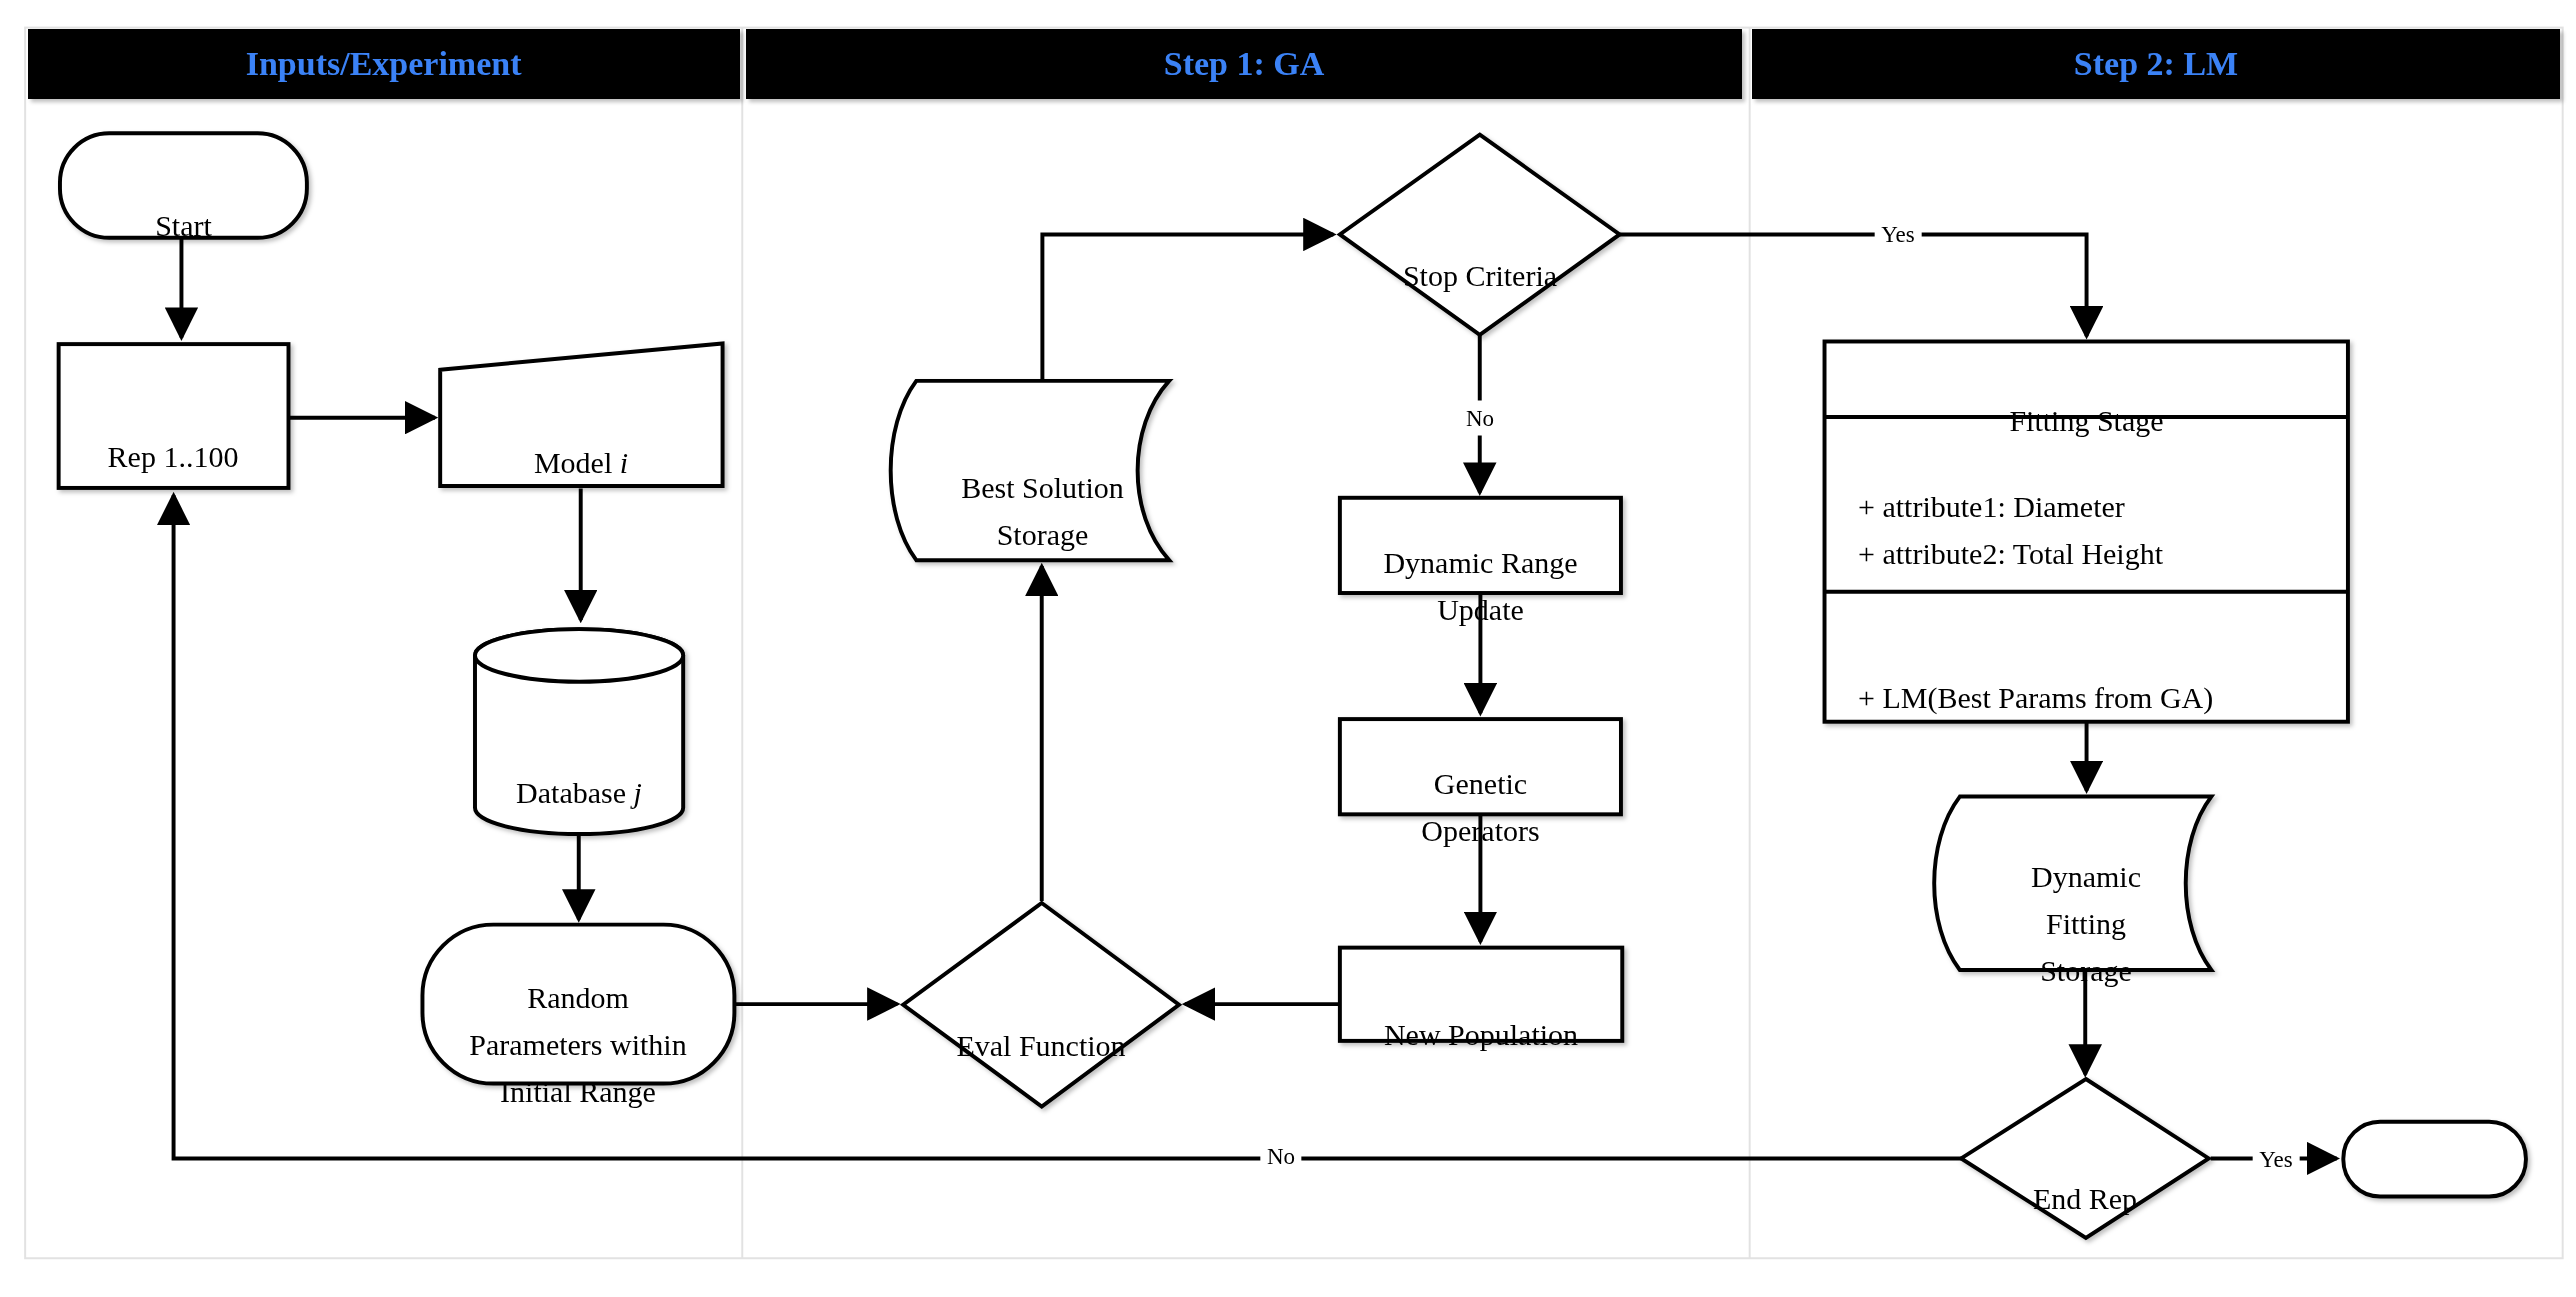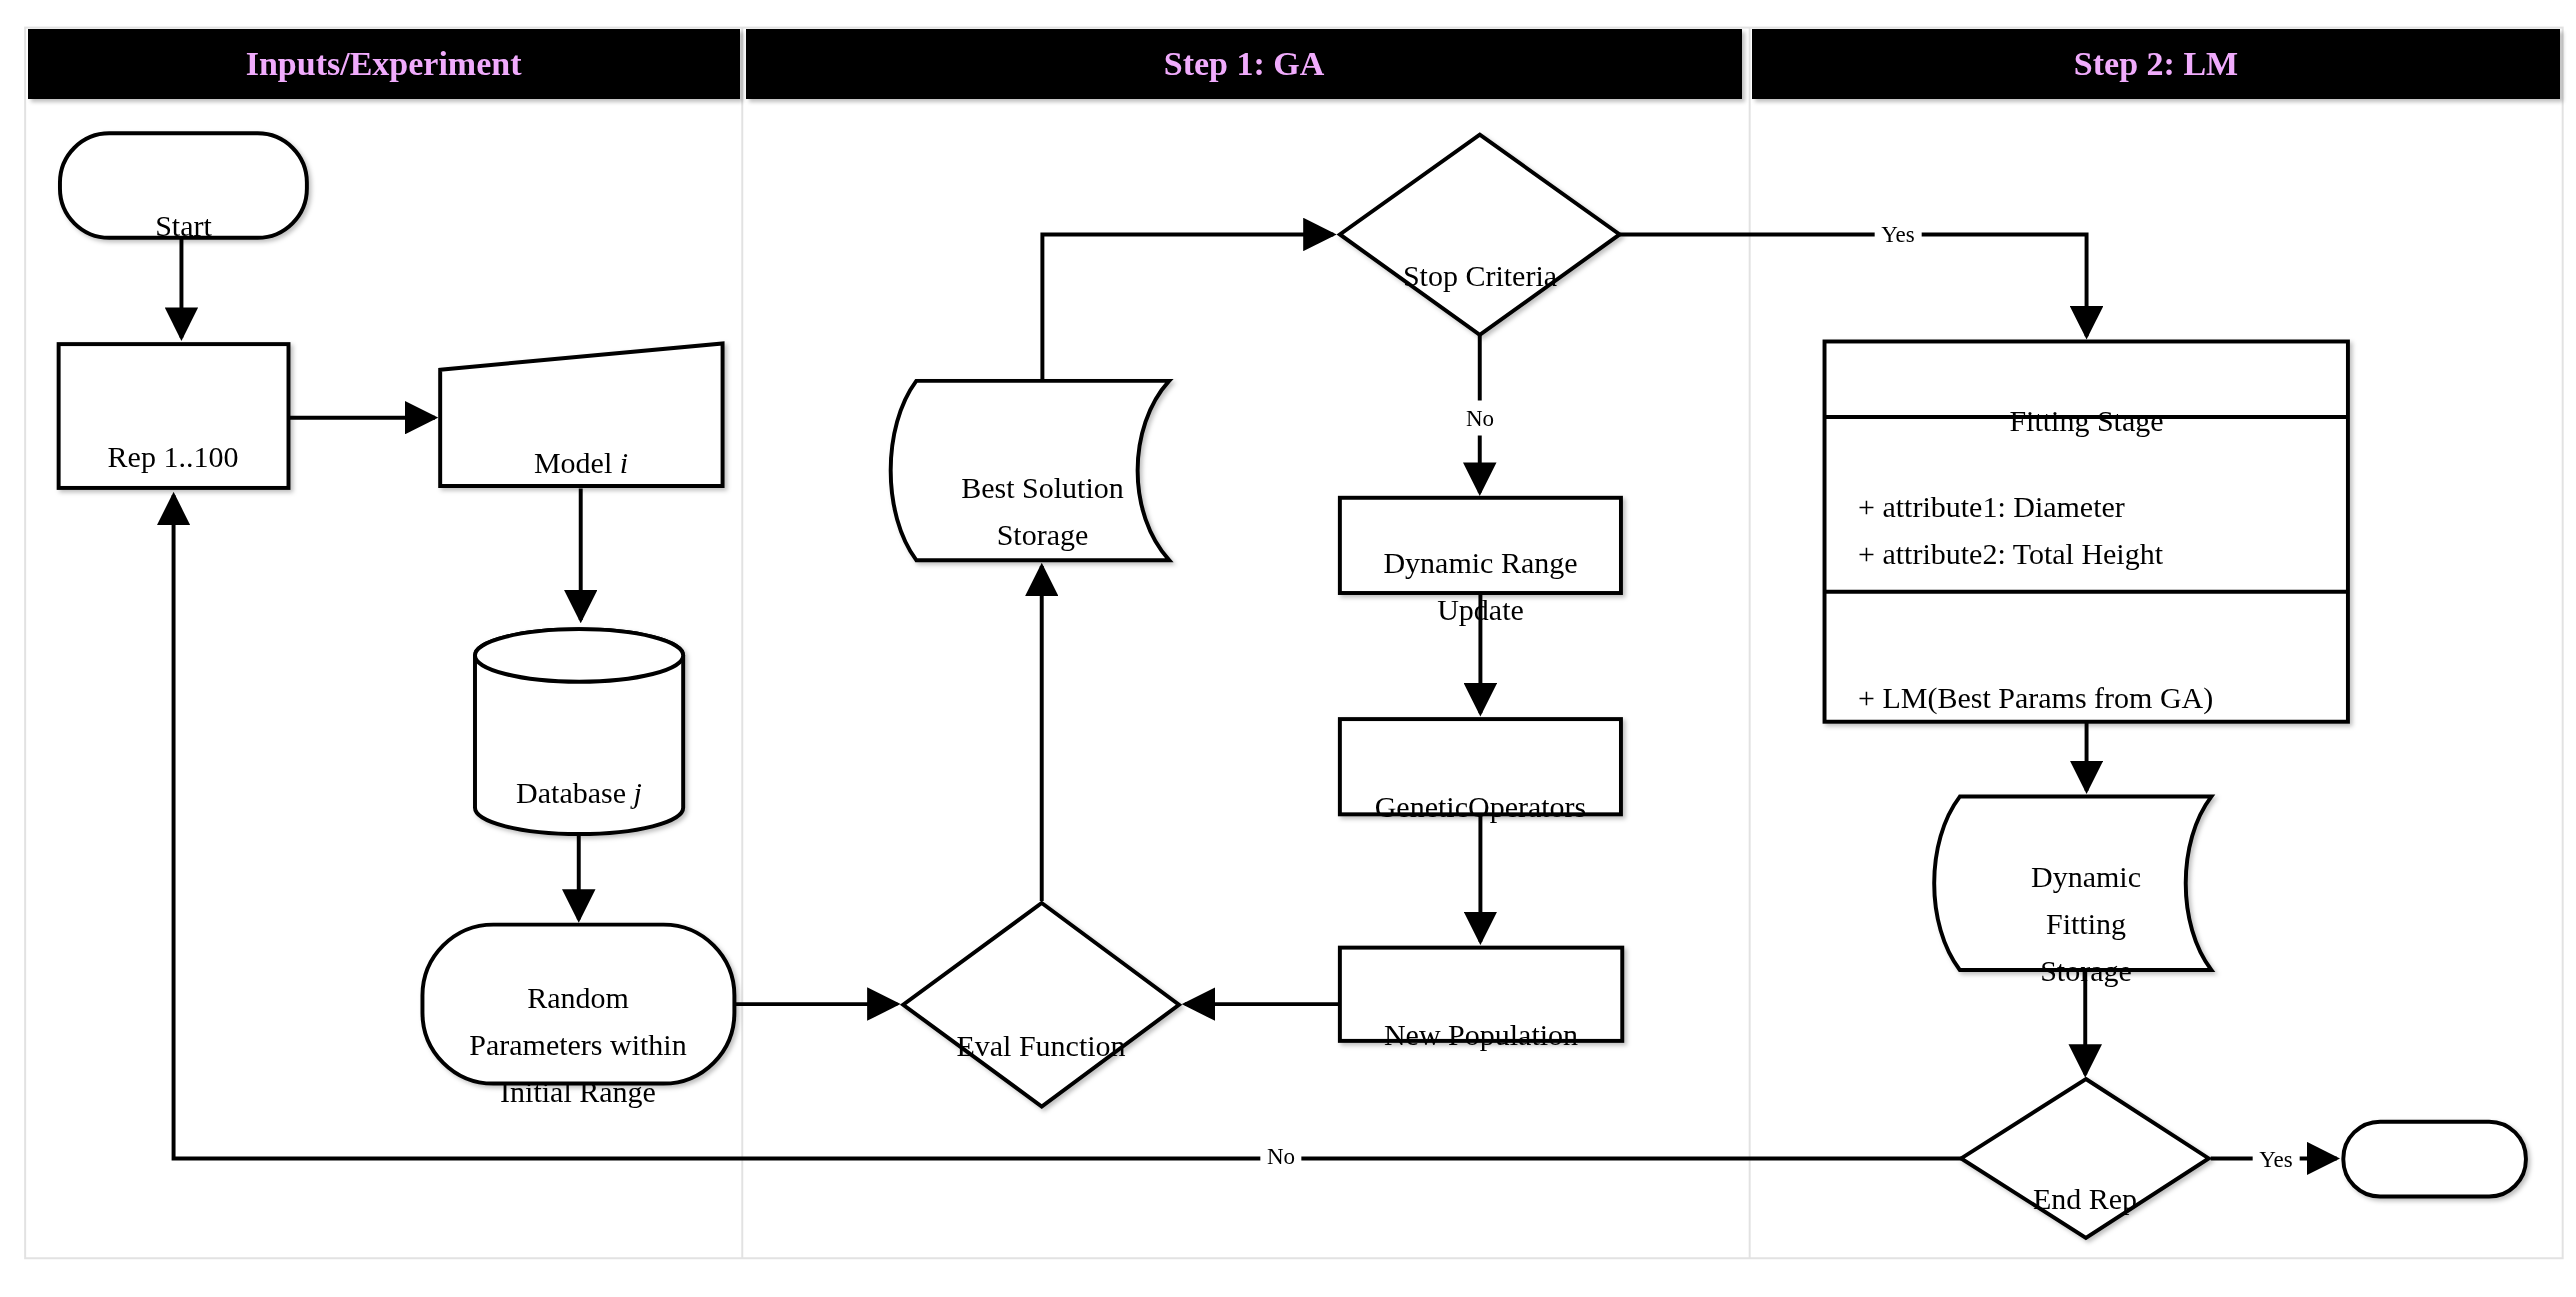--- a/index.html
+++ b/index.html
@@ -6,21 +6,21 @@
   #stage{position:relative;width:2576px;height:1297px;background:#ffffff;overflow:hidden;
          font-family:"Liberation Serif","DejaVu Serif",serif;color:#000;}
   svg{position:absolute;left:0;top:0;}
   .shape{fill:#ffffff;stroke:#000000;stroke-width:6;}
   .thin{fill:none;stroke:#e2e2e2;stroke-width:3;}
   .edge{fill:none;stroke:#000000;stroke-width:6;}
   .shapes-layer{filter:drop-shadow(4px 4px 3px rgba(0,0,0,0.25));}
   .lbl{position:absolute;display:flex;align-items:center;justify-content:center;
        text-align:center;font-size:30px;line-height:47px;white-space:pre;margin-top:40px;}
   .lbl .ln{display:block;}
-  .hdr{position:absolute;background:#000000;color:#f0abfc;display:flex;align-items:center;
+  .hdr{position:absolute;background:#000000;color:#3b82f6;display:flex;align-items:center;
        justify-content:center;font-weight:bold;font-size:34px;
        box-shadow:2.6px 2.6px 3.9px rgba(0,0,0,0.25);}
   .edge-lbl{position:absolute;transform:translate(-50%,-50%);background:#ffffff;
        padding:0 6.6px;font-size:23px;line-height:35px;}
   .left-align{justify-content:flex-start;text-align:center;padding-left:33px;box-sizing:border-box;}
   .attrs{flex-direction:column;align-items:flex-start;justify-content:flex-start;padding-top:26px;}
   .it{font-style:italic;}
 </style>
 </head>
 <body>
@@ -121,21 +121,21 @@
     <span class="ln">Storage</span>
   </div>
 
   <div class="lbl" style="left:1340px;top:498px;width:281px;height:95px;flex-direction:column;">
     <span class="ln">Dynamic Range</span>
     <span class="ln">Update</span>
   </div>
 
   <div class="lbl" style="left:1340px;top:135px;width:280px;height:200px;">Stop Criteria</div>
 
-  <div class="lbl" style="left:1340px;top:719px;width:281px;height:95px;flex-direction:row;">
+  <div class="lbl" style="left:1340px;top:719px;width:281px;height:95px;flex-direction:column;">
     <span class="ln">Genetic</span>
     <span class="ln">Operators</span>
   </div>
 
   <div class="lbl" style="left:1340px;top:948px;width:282px;height:93px;">New Population</div>
 
   <div class="lbl" style="left:1825px;top:342px;width:523px;height:76px;">Fitting Stage</div>
   <div class="lbl attrs" style="left:1825px;top:417px;width:523px;height:175px;">
     <span class="ln left-align">+ attribute1: Diameter</span>
     <span class="ln left-align">+ attribute2: Total Height</span>

